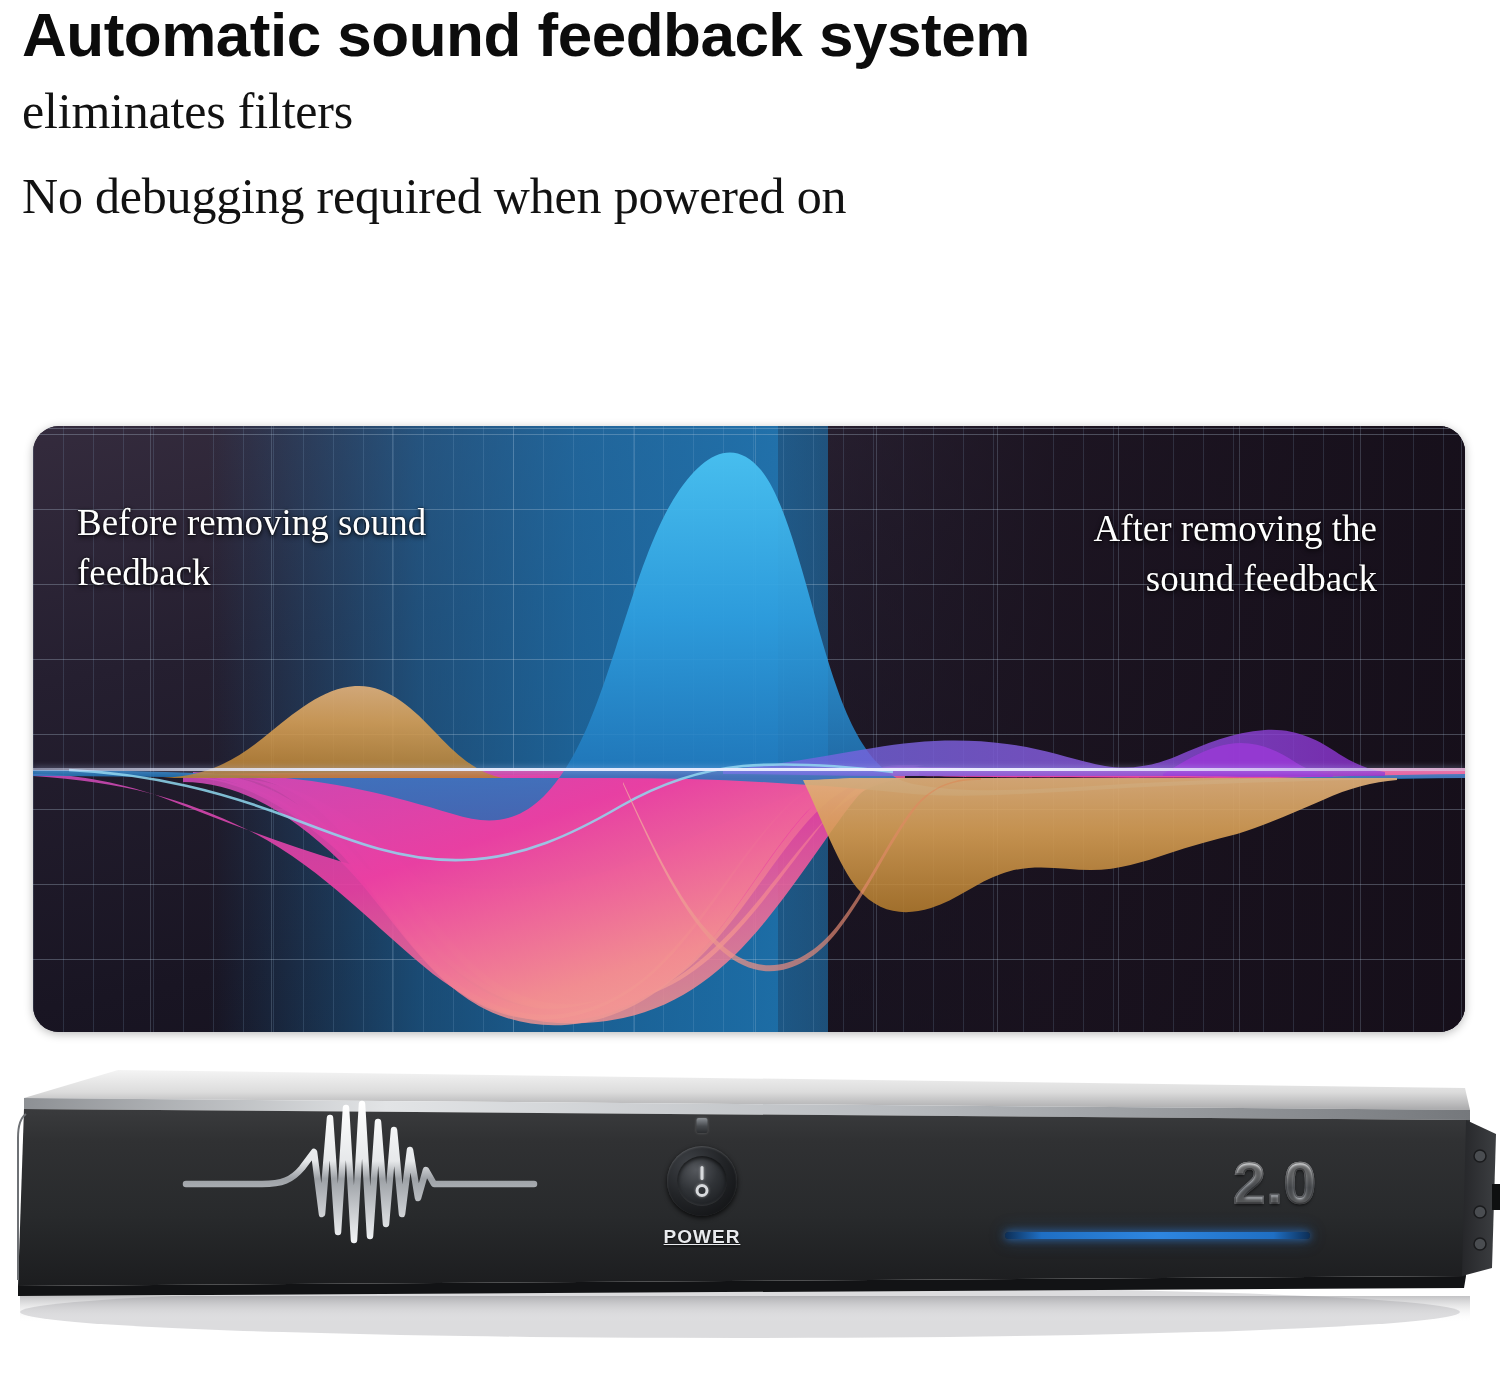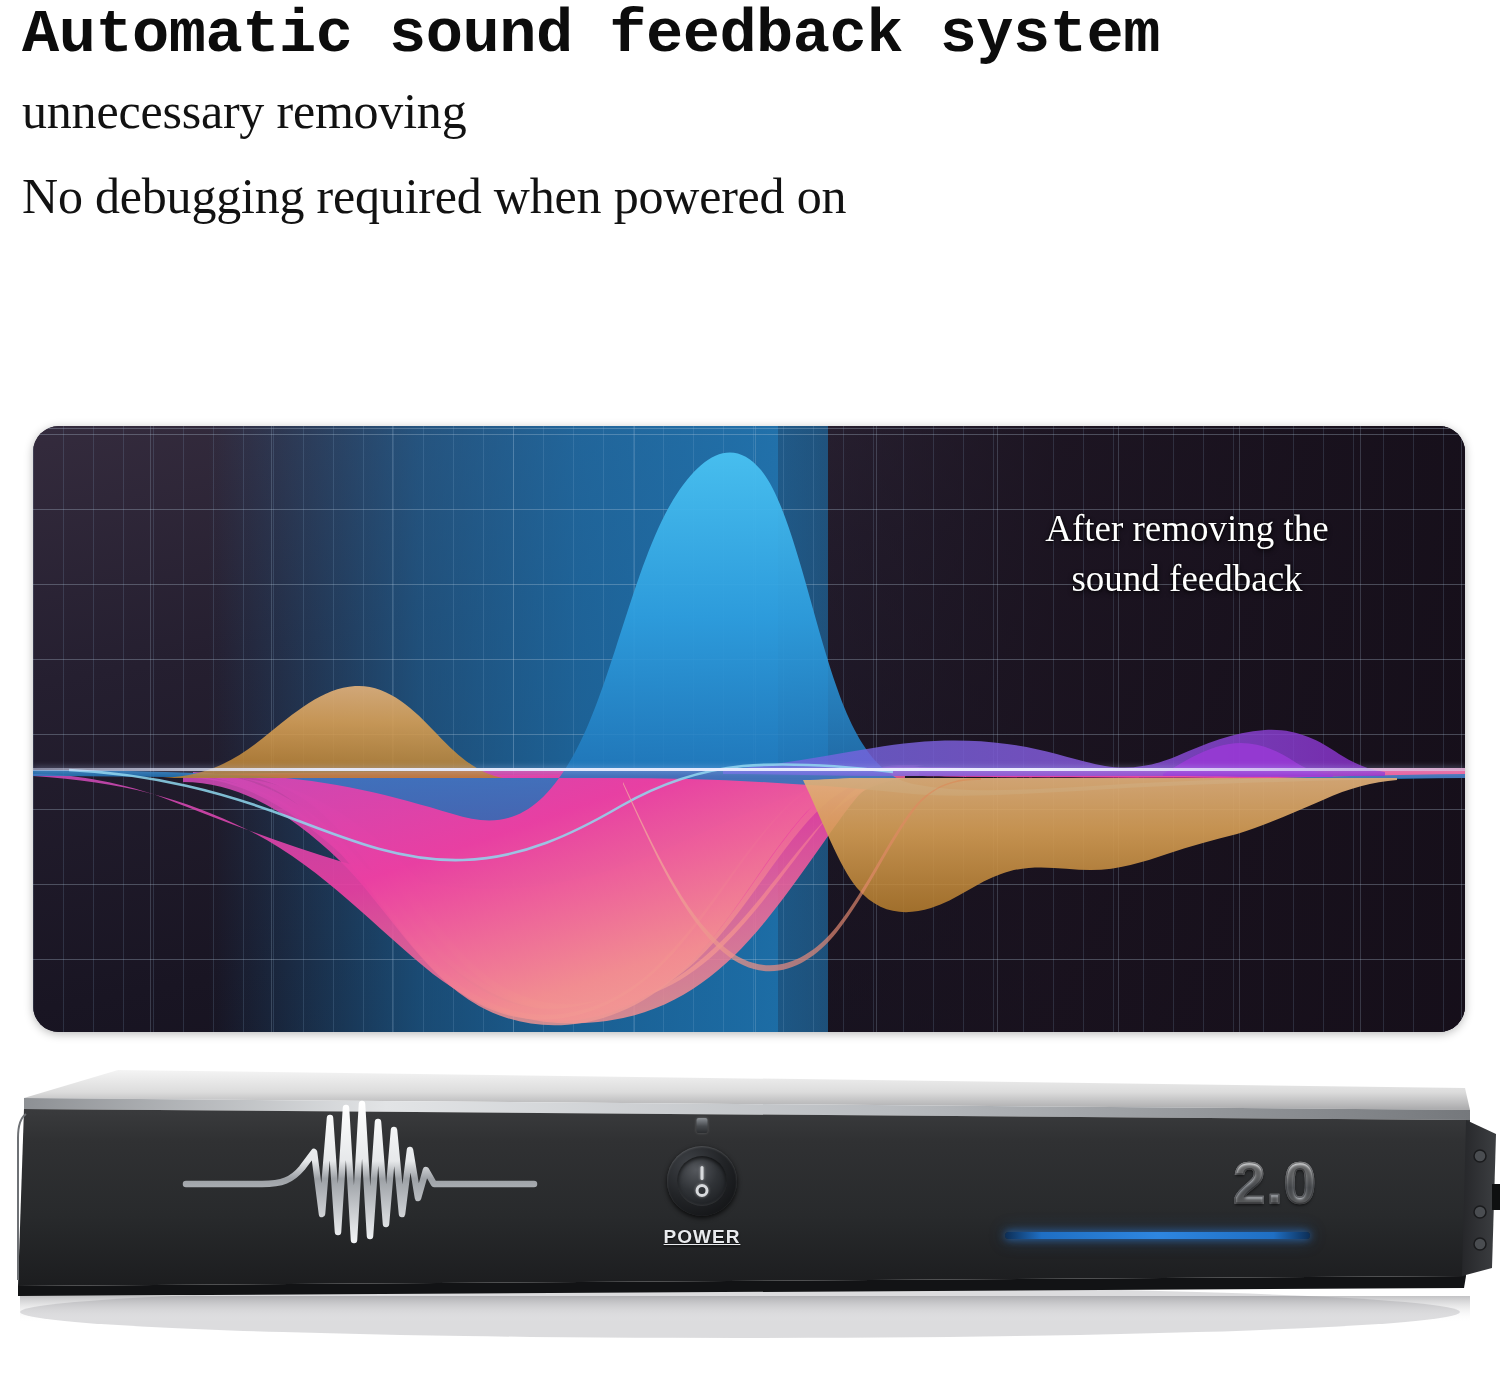--- a/index.html
+++ b/index.html
@@ -4,21 +4,21 @@
 <style>
   * { margin:0; padding:0; box-sizing:border-box; }
   html,body { width:1500px; height:1393px; background:#ffffff; overflow:hidden; }
   body { font-family:"Liberation Serif", serif; }
 
   .page { position:relative; width:1500px; height:1393px; background:#fff; }
 
   
   .copy { position:absolute; left:22px; top:2px; width:1420px; }
   .headline {
-    font-family:Liberation Mono, monospace;
+    font-family:Liberation Sans, sans-serif;
     font-weight:700;
     font-size:62px;
     line-height:1.08;
     color:#0c0c0c;
     letter-spacing:-0.5px;
     white-space:nowrap;
   }
   .subline {
     font-family:"Liberation Serif", serif;
     font-weight:400;
@@ -100,21 +100,21 @@
   .panel-label {
     position:absolute;
     color:#ffffff;
     font-family:"Liberation Serif", serif;
     font-size:37px;
     line-height:1.34;
     text-shadow:0 2px 5px rgba(0,0,0,.85), 0 0 2px rgba(0,0,0,.9);
     z-index:9;
   }
   .label-before { left:44px; top:72px; width:470px; }
-  .label-after  { right:88px; top:78px; width:380px; text-align:center; }
+  .label-after  { right:88px; top:78px; width:380px; text-align:right; }
 
   
   .device-wrap { position:absolute; left:0; top:1064px; width:1500px; height:330px; }
   .dev-svg { position:absolute; left:0; top:0; width:1500px; height:330px; }
   .power-group { position:absolute; left:641px; top:54px; width:122px; height:150px; }
   .power-led {
     position:absolute; left:50%; top:0; transform:translateX(-50%);
     width:11px; height:15px;
     background:linear-gradient(180deg,#8a8f94 0%,#46494d 55%,#2b2d30 100%);
     border-radius:2px;
@@ -170,21 +170,21 @@
     box-shadow:0 0 9px rgba(45,130,225,.75), 0 0 18px rgba(40,120,215,.35);
   }
 </style>
 </head>
 <body>
 
 <div class="page">
 
   <div class="copy">
     <div class="headline">Automatic sound feedback system</div>
-    <div class="subline">unnecessary removing</div>
+    <div class="subline">eliminates filters</div>
     <div class="subline">No debugging required when powered on</div>
   </div>
 
   <div class="panel">
     <div class="panel-base"></div>
     <div class="highlight-band"></div>
     <div class="panel-rightwash"></div>
     <div class="grid-h"></div>
     <div class="grid-v"></div>
     <div class="grid-v2"></div>
@@ -391,20 +391,21 @@
            C1222,314 1244,324 1262,336
            C1274,344 1288,348 1300,349
            L1300,351
            C1280,351 1250,351 1220,351
            C1190,351 1158,350 1130,350 Z"></path>
 
     </svg>
 
     <div class="axis-line"></div>
 
+    <div class="panel-label label-before">Before removing sound feedback</div>
     <div class="panel-label label-after">After removing the sound feedback</div>
   </div>
 
   <div class="device-wrap">
     <svg class="dev-svg" viewBox="0 0 1500 330" preserveAspectRatio="none">
       <defs>
         <linearGradient id="topFace" x1="0" y1="0" x2="0" y2="1">
           <stop offset="0%" stop-color="#f4f4f4"></stop>
           <stop offset="55%" stop-color="#dcdcdc"></stop>
           <stop offset="100%" stop-color="#a9a9ab"></stop>

